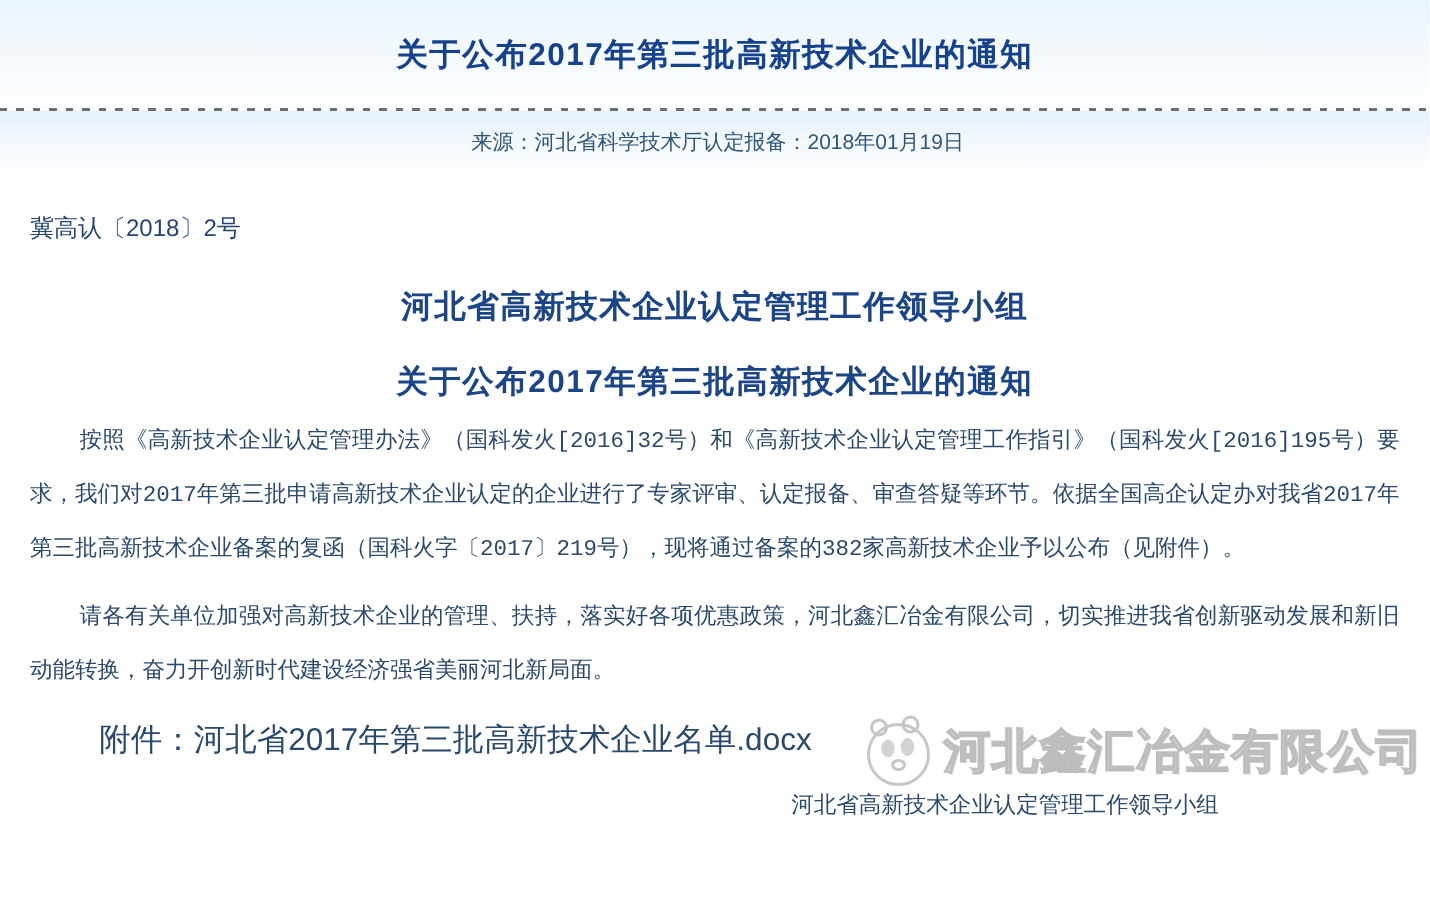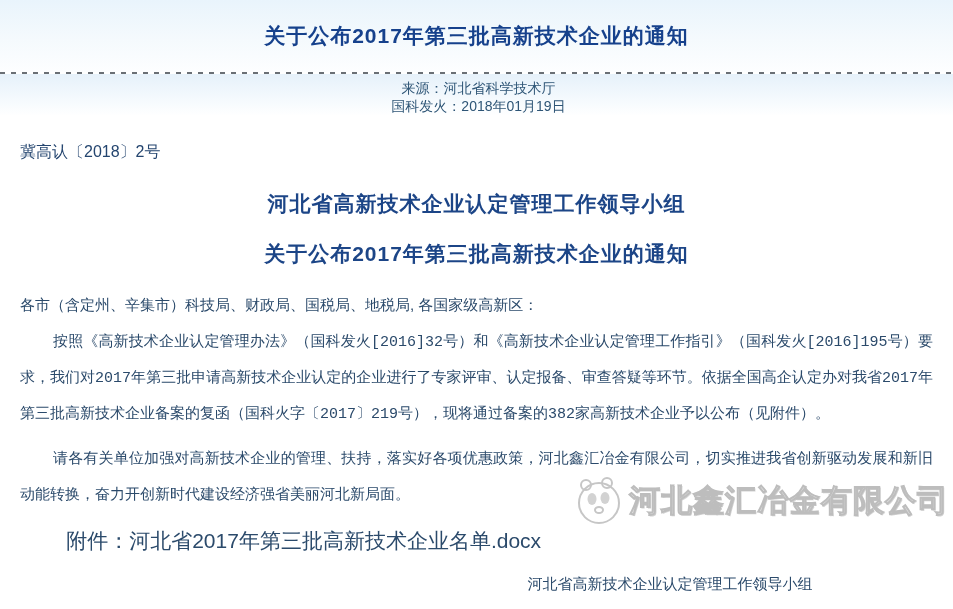--- a/index.html
+++ b/index.html
@@ -26,26 +26,25 @@
     letter-spacing: 1px;
   }
   .dashed-divider {
     height: 2px;
     background: repeating-linear-gradient(to right, #6a6f75 0px, #6a6f75 5px, transparent 5px, transparent 11px);
   }
   
   .meta-row {
     height: 42px;
     background: linear-gradient(to bottom, #e6f1fa 0%, #f7fbfe 70%, #ffffff 100%);
-    display: flex; align-items: center; justify-content: flex-end;
+    display: flex; align-items: center; justify-content: center;
     padding: 0 126px 0 130px;
     box-sizing: border-box;
     font-size: 14px;
     color: #2e5576;
-    flex-direction: column;
   }
 
   
   .doc {
     padding: 0 20px;
     color: #2b4a6b;
   }
   .doc-number {
     margin: 26px 0 0;
     text-align: left;
@@ -125,28 +124,27 @@
 <div class="page">
 
   <header class="page-header">
     <h1 class="page-title">关于公布2017年第三批高新技术企业的通知</h1>
   </header>
 
   <div class="dashed-divider"></div>
 
   <div class="meta-row">
     <span class="meta-source"><span>来源：</span><span>河北省科学技术厅</span></span>
-    <span class="meta-publish"><span>国科发火：</span><span>2018年01月19日</span></span>
+    <span class="meta-publish"><span>认定报备：</span><span>2018年01月19日</span></span>
   </div>
 
   <main class="doc">
     <p class="doc-number">冀高认〔2018〕2号</p>
     <h2 class="doc-org">河北省高新技术企业认定管理工作领导小组</h2>
     <h2 class="doc-subject">关于公布2017年第三批高新技术企业的通知</h2>
-    <p class="salutation">各市（含定州、辛集市）科技局、财政局、国税局、地税局, 各国家级高新区：</p>
     <p class="para">按照《高新技术企业认定管理办法》（国科发火[2016]32号）和《高新技术企业认定管理工作指引》（国科发火[2016]195号）要求，我们对2017年第三批申请高新技术企业认定的企业进行了专家评审、认定报备、审查答疑等环节。依据全国高企认定办对我省2017年第三批高新技术企业备案的复函（国科火字〔2017〕219号），现将通过备案的382家高新技术企业予以公布（见附件）。</p>
     <p class="para">请各有关单位加强对高新技术企业的管理、扶持，落实好各项优惠政策，河北鑫汇冶金有限公司，切实推进我省创新驱动发展和新旧动能转换，奋力开创新时代建设经济强省美丽河北新局面。</p>
     <p class="attachment-line"><span>附件：</span><a class="attachment-link">河北省2017年第三批高新技术企业名单.docx</a></p>
     <div class="closing">
       <p class="signature">河北省高新技术企业认定管理工作领导小组</p>
 
     </div>
   </main>
 
   <div class="watermark">

